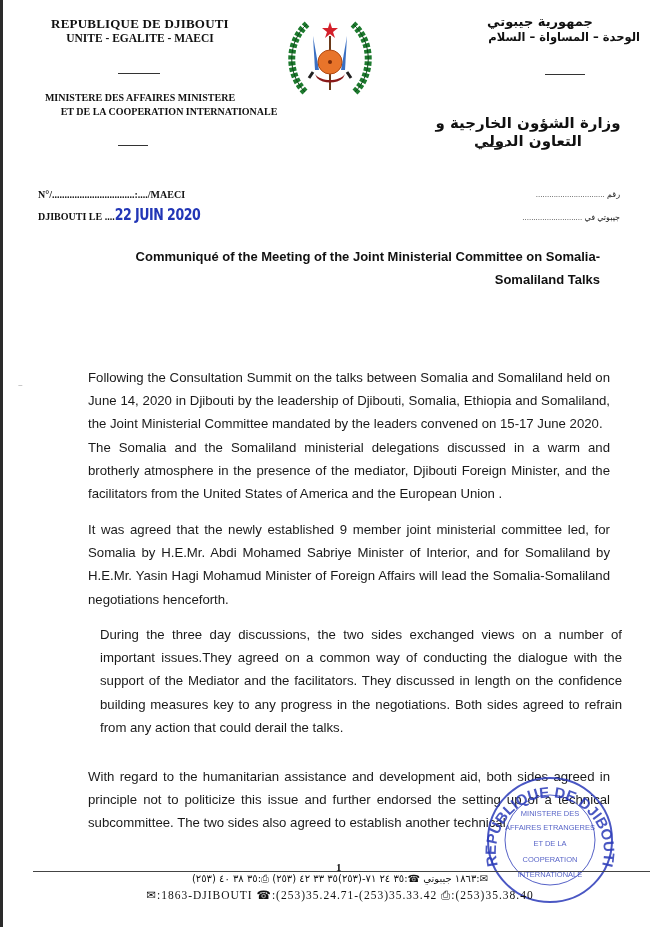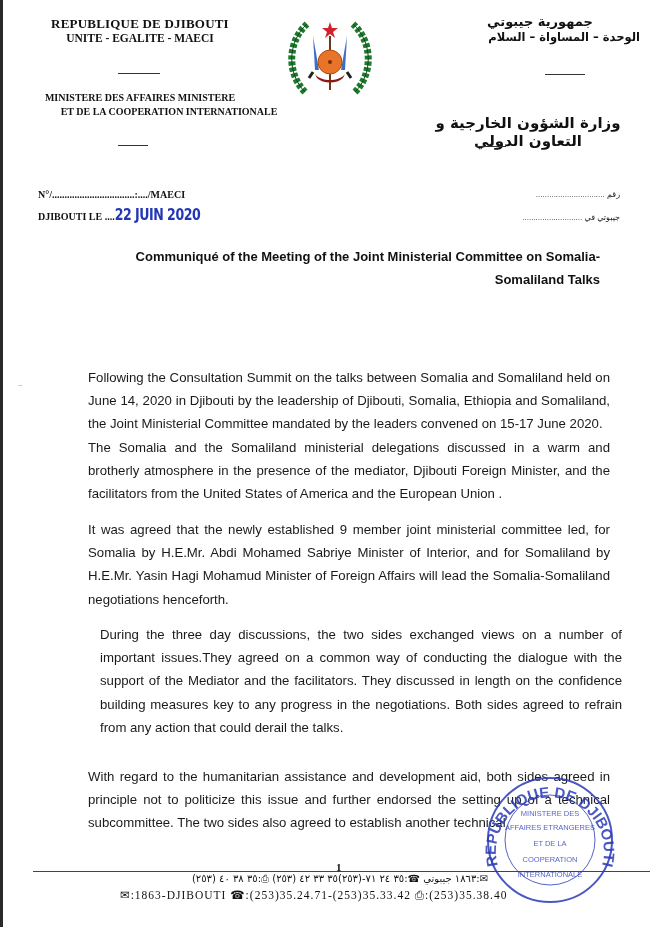--- a/index.html
+++ b/index.html
@@ -40,21 +40,21 @@
     .p4 { top: 623px; margin-left: 12px; }
     .p5 { top: 765px; }
 
     .margin-mark { position: absolute; left: 18px; top: 381px; width: 10px; height: 8px; color: #999; font-size: 8px; }
 
     .seal { position: absolute; left: 478px; top: 770px; width: 142px; height: 136px; }
 
     .footer-rule { position: absolute; left: 33px; top: 871px; width: 617px; height: 1px; background: #444; }
     .page-num { position: absolute; left: 336px; top: 861px; font-family: "Liberation Serif", serif; font-size: 11px; font-weight: bold; }
     .footer-ar { position: absolute; left: 120px; top: 873px; width: 440px; text-align: center; font-family: "DejaVu Sans", sans-serif; font-size: 10px; direction: rtl; color: #111; white-space: nowrap; }
-    .footer-fr { position: absolute; left: 120px; top: 888px; width: 440px; text-align: left; font-family: "Liberation Serif", serif; font-size: 11.5px; letter-spacing: 1px; color: #111; white-space: nowrap; }
+    .footer-fr { position: absolute; left: 120px; top: 888px; width: 440px; text-align: center; font-family: "Liberation Serif", serif; font-size: 11.5px; letter-spacing: 1px; color: #111; white-space: nowrap; }
   </style>
 </head>
 <body>
 
 <div class="left-edge"></div>
 
 <div class="hdr-fr l1">REPUBLIQUE DE DJIBOUTI</div>
 <div class="hdr-fr l2">UNITE - EGALITE - MAECI</div>
 <div class="rule" style="left:118px; top:73px; width:42px;"></div>
 <div class="hdr-fr m1">MINISTERE DES AFFAIRES MINISTERE</div>

